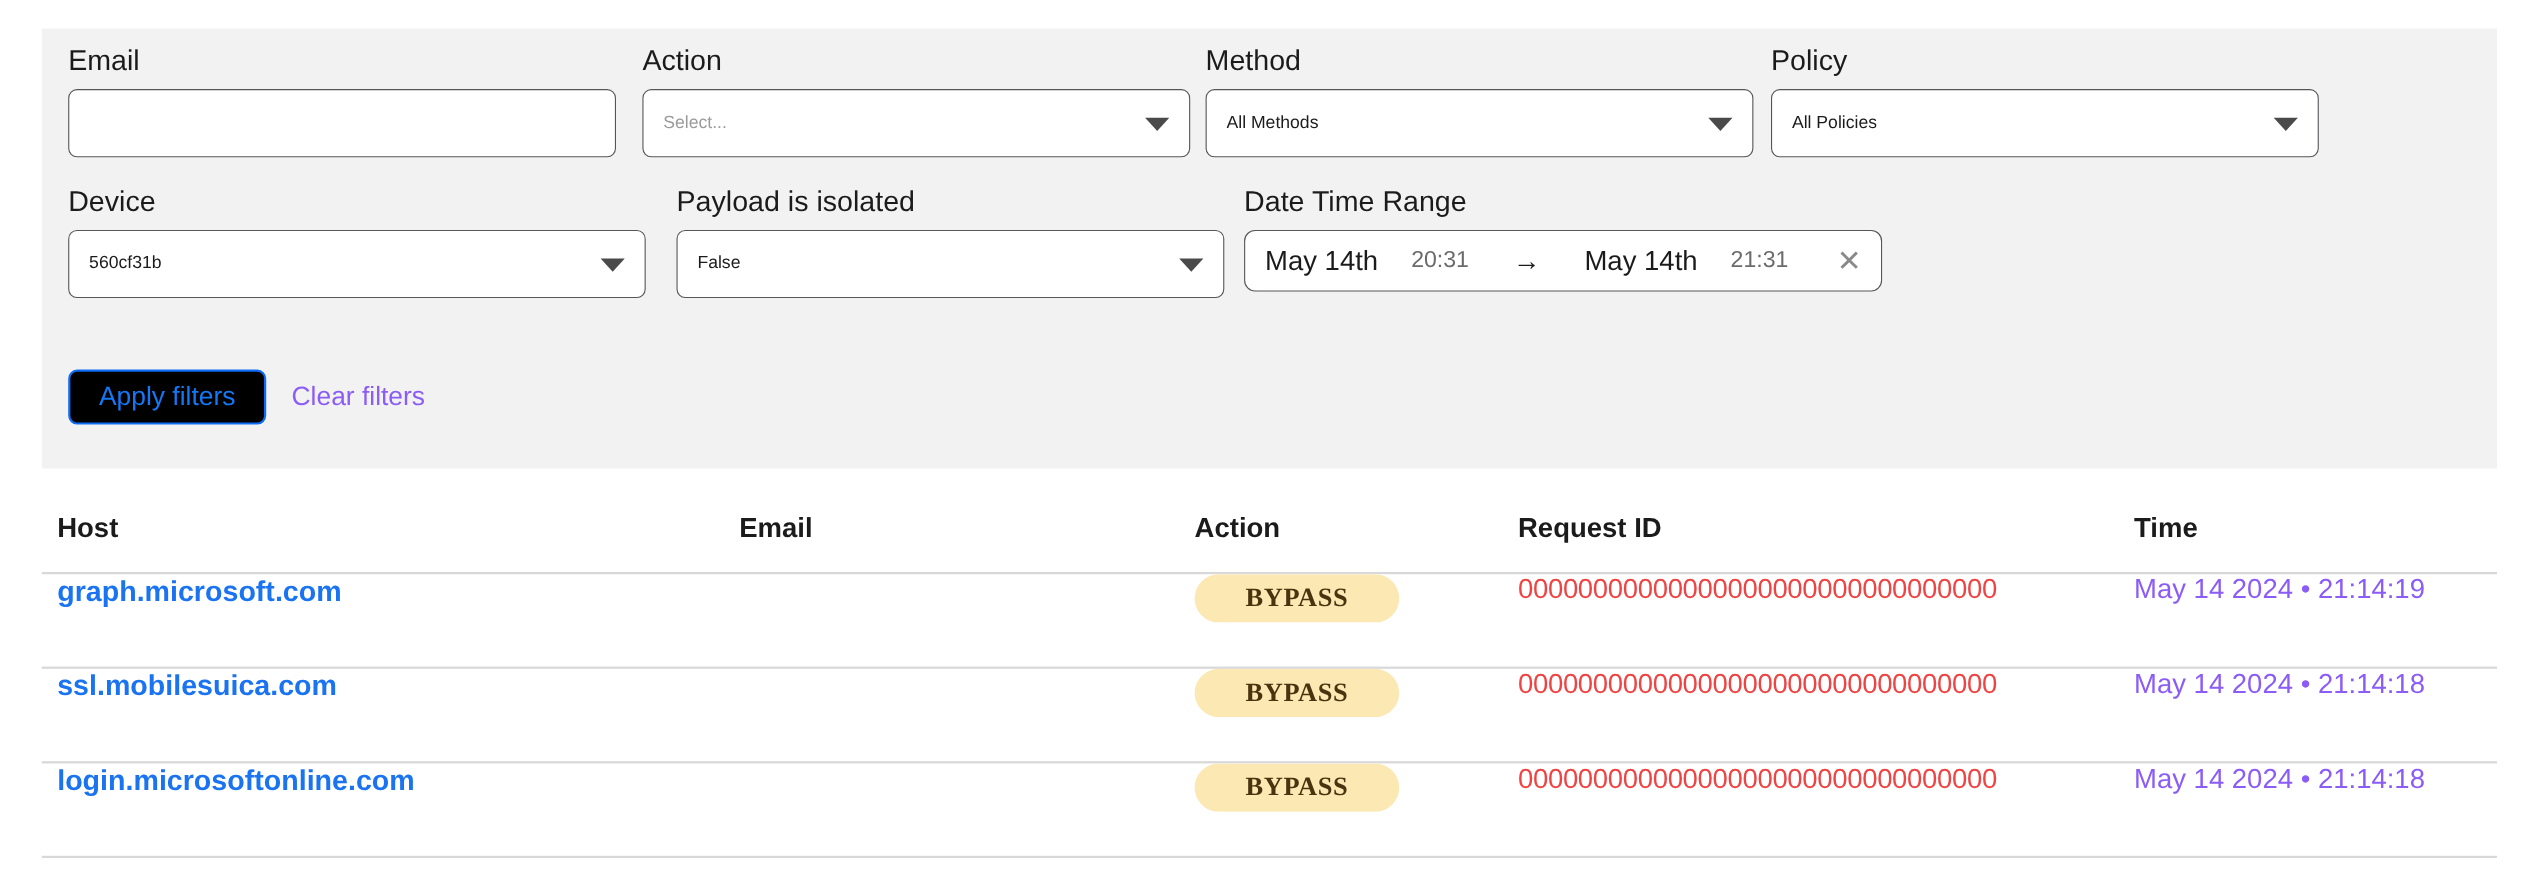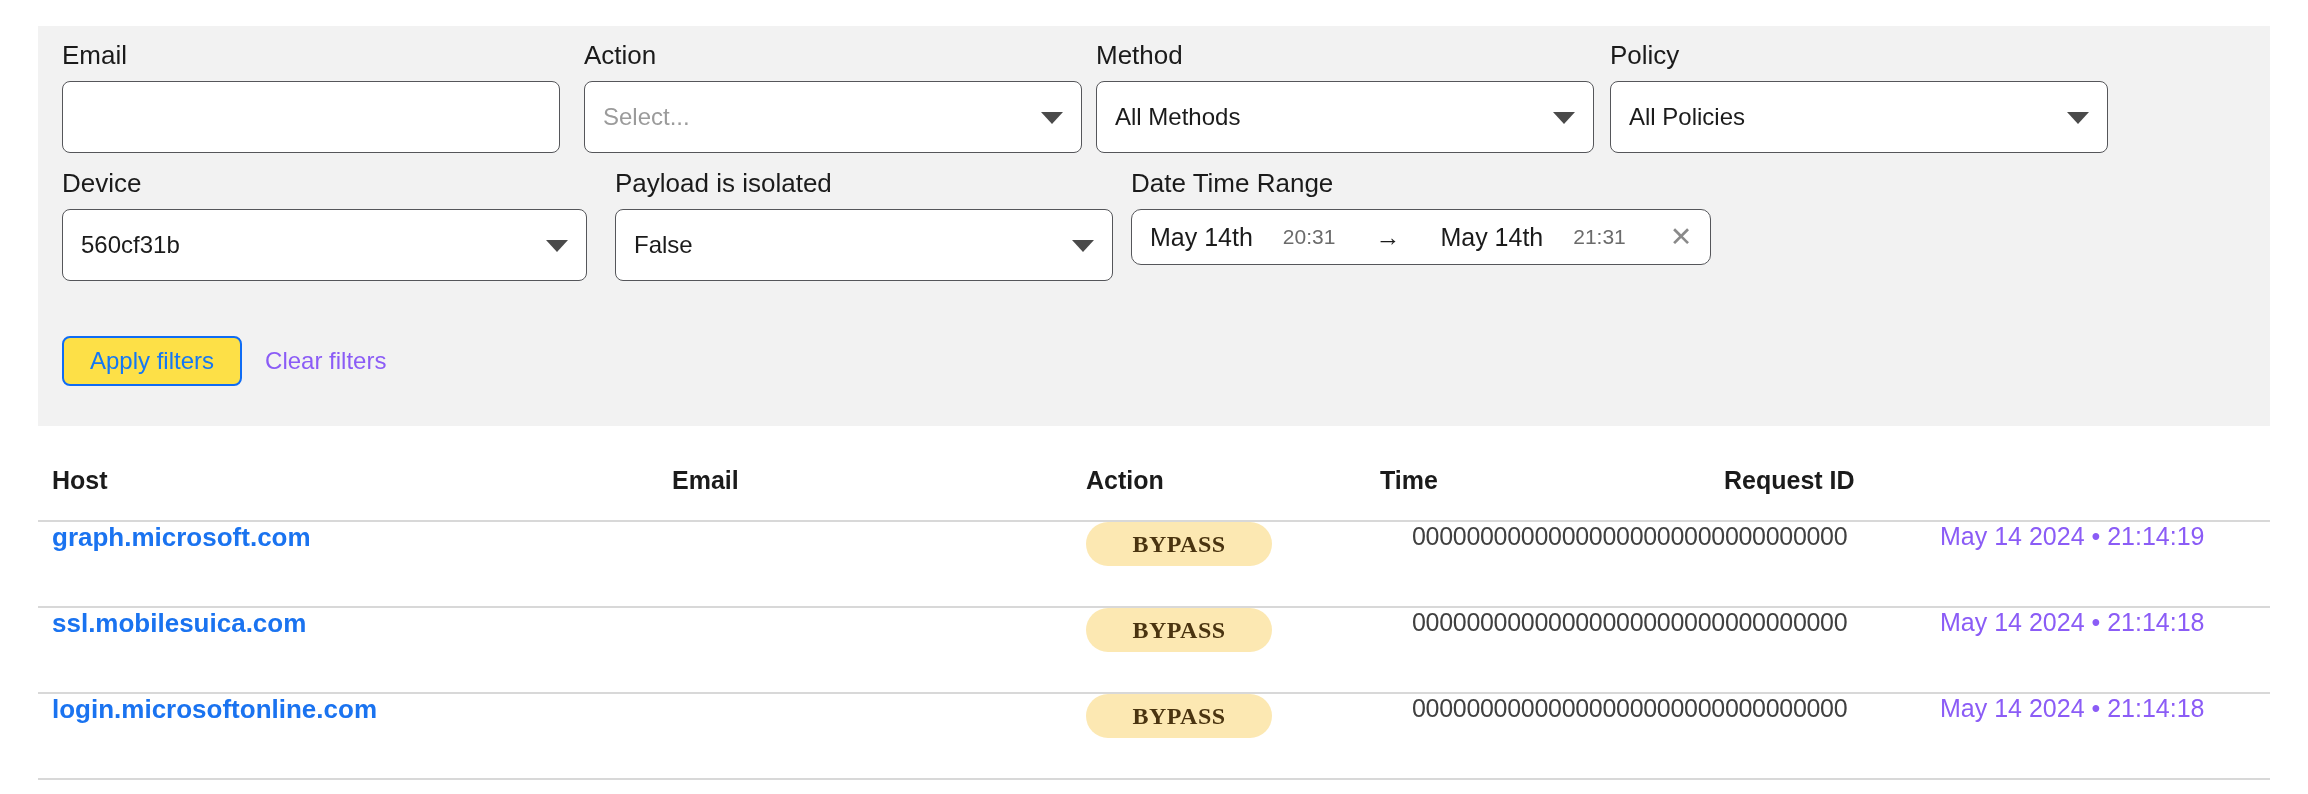--- a/index.html
+++ b/index.html
@@ -43,28 +43,28 @@
     font-size: 26px;
     color: #1b1b1b;
     font-weight: 400;
     line-height: 30px;
     margin-bottom: 11px;
     white-space: nowrap;
   }
 
   .control {
     box-sizing: border-box;
-    height: 72px;
+    height: 62px;
     background: #ffffff;
     border: 1.5px solid #55565a;
     border-radius: 8px;
     display: flex;
     align-items: center;
     padding: 0 18px;
-    font-size: 24px;
+    font-size: 16px;
     color: #1b1b1b;
     position: relative;
     overflow: hidden;
   }
   .control.text-input {
     cursor: text;
   }
   .control.dropdown {
     cursor: pointer;
     padding-right: 46px;
@@ -148,21 +148,21 @@
     top: 310px;
     display: flex;
     align-items: center;
   }
   .btn-apply {
     box-sizing: border-box;
     height: 50px;
     padding: 0 26px;
     border: 2px solid #0f6cf4;
     border-radius: 8px;
-    background: #fde047;
+    background: #000000;
     color: #1477f5;
     font-size: 24px;
     font-family: "Liberation Sans", sans-serif;
     display: flex;
     align-items: center;
     cursor: pointer;
   }
   .btn-clear {
     margin-left: 23px;
     color: #8b5cf6;
@@ -239,23 +239,22 @@
     background: #fce8b2;
     color: #4a3410;
     font-size: 24px;
     font-weight: 700;
     letter-spacing: 0.5px;
     font-family: Liberation Serif, serif;
   }
 
   .reqid {
     font-size: 25px;
-    color: #404040;
+    color: #ef4444;
     letter-spacing: -0.3px;
-    margin-left: 32px;
   }
   .time {
     font-size: 25px;
     color: #8b5cf6;
   }
 </style>
 </head>
 <body>
 
 <div id="page">
@@ -345,22 +344,22 @@
     </div>
 
   </div>
 
   <div class="table">
 
     <div class="t-row t-head">
       <div class="cell c-host">Host</div>
       <div class="cell c-email">Email</div>
       <div class="cell c-action">Action</div>
+      <div class="cell c-reqid">Request ID</div>
       <div class="cell c-time">Time</div>
-      <div class="cell c-reqid">Request ID</div>
     </div>
 
     <div class="t-row t-body-row">
       <div class="cell c-host">
         <a class="host-link">graph.microsoft.com</a>
       </div>
       <div class="cell c-email">
         <span class="email-redacted"></span>
       </div>
       <div class="cell c-action">

